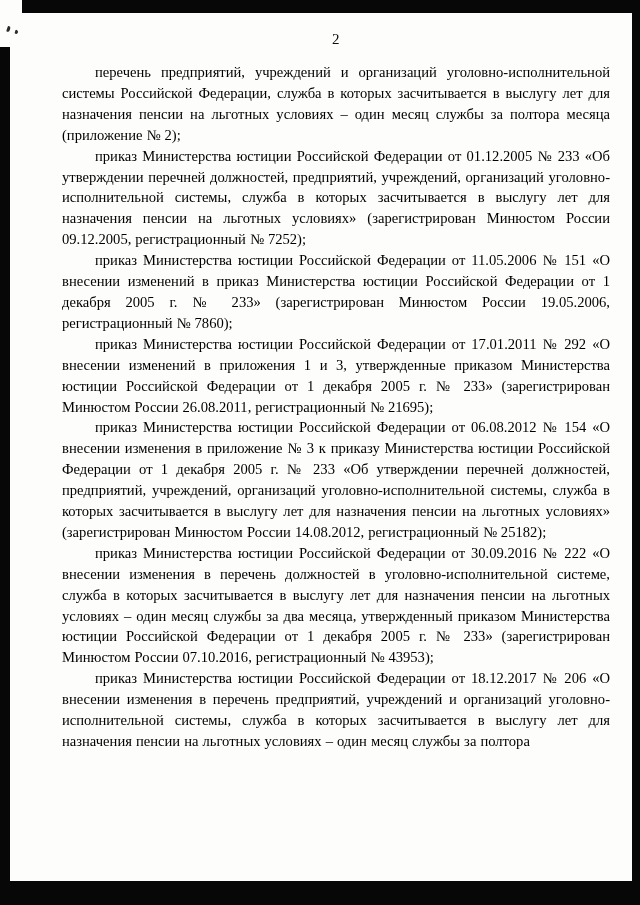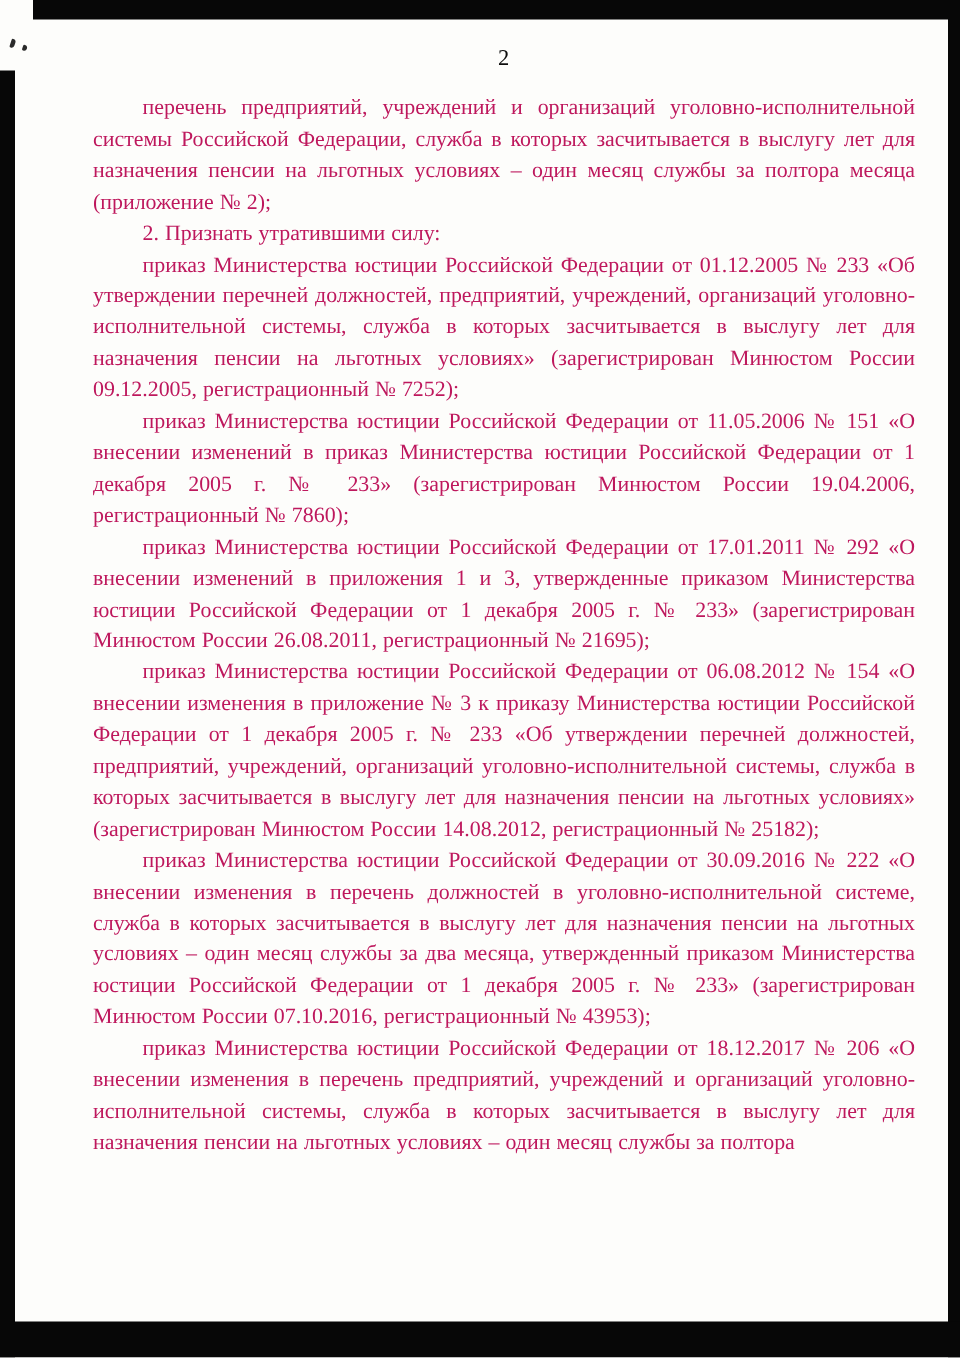--- a/index.html
+++ b/index.html
@@ -44,41 +44,40 @@
     font-size: 15px;
     line-height: 18px;
     margin-bottom: 14px;
     letter-spacing: 0.5px;
   }
   .para {
     text-align: justify;
     text-indent: 33px;
     font-size: 14.6px;
     line-height: 20.9px;
-    color: #be185d;
+    color: #000000;
     word-spacing: 0.4px;
   }
 </style>
 </head>
 <body>
 
 <div class="scan">
 
   <div class="edge edge-top"></div>
   <div class="edge edge-right"></div>
   <div class="edge edge-bottom"></div>
   <div class="edge edge-left"></div>
   <div class="speck speck-1"></div>
   <div class="speck speck-2"></div>
 
   <div class="content">
     <div class="page-number">2</div>
     <p class="para">перечень предприятий, учреждений и организаций уголовно-исполнительной системы Российской Федерации, служба в которых засчитывается в выслугу лет для назначения пенсии на льготных условиях – один месяц службы за полтора месяца (приложение № 2);</p>
-    <p class="para">2. Признать утратившими силу:</p>
     <p class="para">приказ Министерства юстиции Российской Федерации от 01.12.2005 № 233 «Об утверждении перечней должностей, предприятий, учреждений, организаций уголовно-исполнительной системы, служба в которых засчитывается в выслугу лет для назначения пенсии на льготных условиях» (зарегистрирован Минюстом России 09.12.2005, регистрационный № 7252);</p>
-    <p class="para">приказ Министерства юстиции Российской Федерации от 11.05.2006 № 151 «О внесении изменений в приказ Министерства юстиции Российской Федерации от 1 декабря 2005 г. № 233» (зарегистрирован Минюстом России 19.04.2006, регистрационный № 7860);</p>
+    <p class="para">приказ Министерства юстиции Российской Федерации от 11.05.2006 № 151 «О внесении изменений в приказ Министерства юстиции Российской Федерации от 1 декабря 2005 г. № 233» (зарегистрирован Минюстом России 19.05.2006, регистрационный № 7860);</p>
     <p class="para">приказ Министерства юстиции Российской Федерации от 17.01.2011 № 292 «О внесении изменений в приложения 1 и 3, утвержденные приказом Министерства юстиции Российской Федерации от 1 декабря 2005 г. № 233» (зарегистрирован Минюстом России 26.08.2011, регистрационный № 21695);</p>
     <p class="para">приказ Министерства юстиции Российской Федерации от 06.08.2012 № 154 «О внесении изменения в приложение № 3 к приказу Министерства юстиции Российской Федерации от 1 декабря 2005 г. № 233 «Об утверждении перечней должностей, предприятий, учреждений, организаций уголовно-исполнительной системы, служба в которых засчитывается в выслугу лет для назначения пенсии на льготных условиях» (зарегистрирован Минюстом России 14.08.2012, регистрационный № 25182);</p>
     <p class="para">приказ Министерства юстиции Российской Федерации от 30.09.2016 № 222 «О внесении изменения в перечень должностей в уголовно-исполнительной системе, служба в которых засчитывается в выслугу лет для назначения пенсии на льготных условиях – один месяц службы за два месяца, утвержденный приказом Министерства юстиции Российской Федерации от 1 декабря 2005 г. № 233» (зарегистрирован Минюстом России 07.10.2016, регистрационный № 43953);</p>
     <p class="para">приказ Министерства юстиции Российской Федерации от 18.12.2017 № 206 «О внесении изменения в перечень предприятий, учреждений и организаций уголовно-исполнительной системы, служба в которых засчитывается в выслугу лет для назначения пенсии на льготных условиях – один месяц службы за полтора</p>
   </div>
 
 </div>
 
 </body></html>

